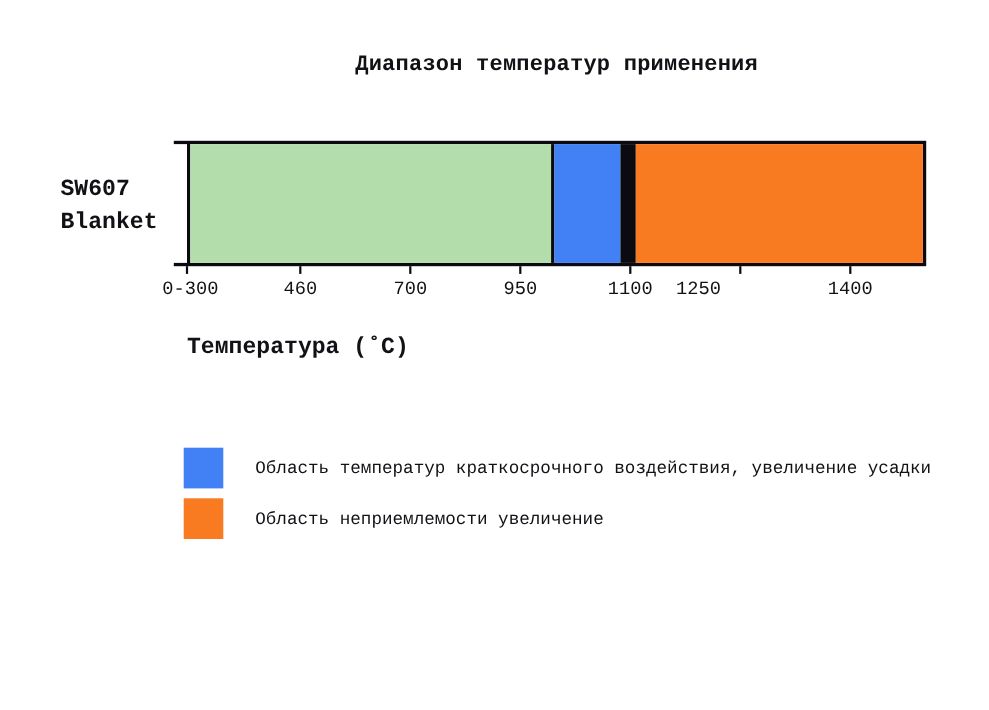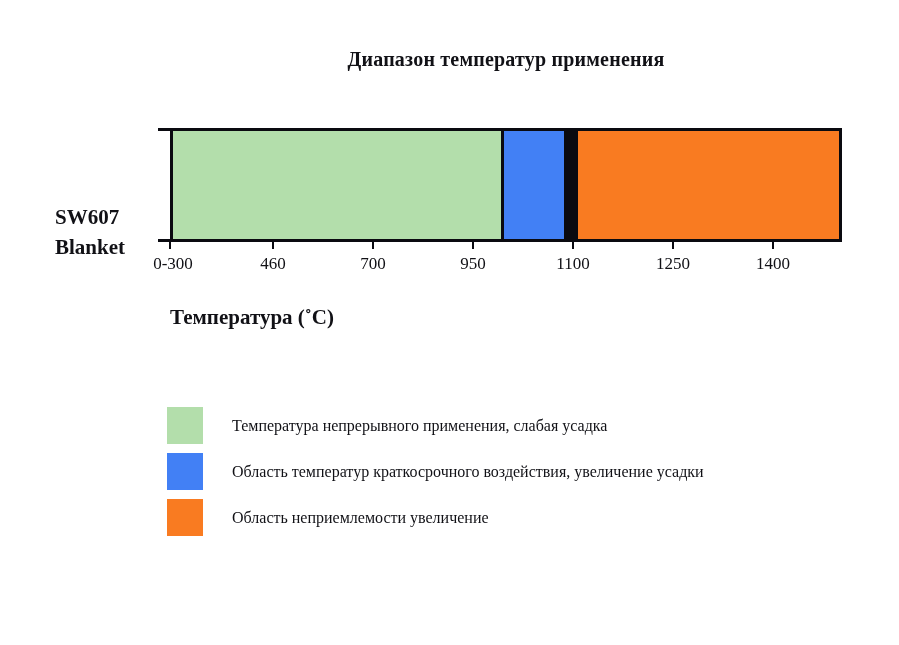--- a/index.html
+++ b/index.html
@@ -2,42 +2,41 @@
 <html><head>
 <meta charset="utf-8">
 <style>
   html, body { margin: 0; padding: 0; background: #ffffff; }
   * { box-sizing: border-box; }
   .canvas {
     position: relative;
     width: 899px;
     height: 645px;
     background: #ffffff;
-    font-family: Liberation Serif, serif;
+    font-family: Liberation Mono, monospace;
     color: #111116;
     overflow: hidden;
   }
   .chart-title {
     position: absolute;
     left: 170px;
     top: 48px;
     width: 672px;
     text-align: center;
     font-size: 20px;
     font-weight: bold;
     letter-spacing: 0.2px;
   }
   .row-label {
     position: absolute;
     left: 55px;
     top: 158px;
     font-size: 21px;
     font-weight: bold;
     line-height: 30px;
-    margin-top: 44px;
   }
   .bar {
     position: absolute;
     left: 170px;
     top: 128px;
     width: 672px;
     height: 114px;
     border: 3px solid #0a0a10;
     display: flex;
     background: #ffffff;
@@ -130,30 +129,26 @@
   <div class="xtick" style="left:472px"></div>
   <div class="xtick" style="left:572px"></div>
   <div class="xtick" style="left:672px"></div>
   <div class="xtick" style="left:772px"></div>
 
   <div class="xtick-label" style="left:173px">0-300</div>
   <div class="xtick-label" style="left:273px">460</div>
   <div class="xtick-label" style="left:373px">700</div>
   <div class="xtick-label" style="left:473px">950</div>
   <div class="xtick-label" style="left:573px">1100</div>
-  <div class="xtick-label" style="left:673px">1250</div>
+  <div class="xtick-label" style="left:635px">1250</div>
   <div class="xtick-label" style="left:773px">1400</div>
 
   <div class="axis-title">Температура (˚C)</div>
 
   <div class="legend">
-    <div class="legend-row">
-      <div class="legend-swatch" style="background-color: rgb(179, 222, 171);"></div>
-      <div class="legend-label">Температура непрерывного применения, слабая усадка</div>
-    </div>
     <div class="legend-row">
       <div class="legend-swatch" style="background-color: rgb(66, 128, 245);"></div>
       <div class="legend-label">Область температур краткосрочного воздействия, увеличение усадки</div>
     </div>
     <div class="legend-row">
       <div class="legend-swatch" style="background-color: rgb(249, 123, 33);"></div>
       <div class="legend-label">Область неприемлемости увеличение</div>
     </div>
   </div>
 

